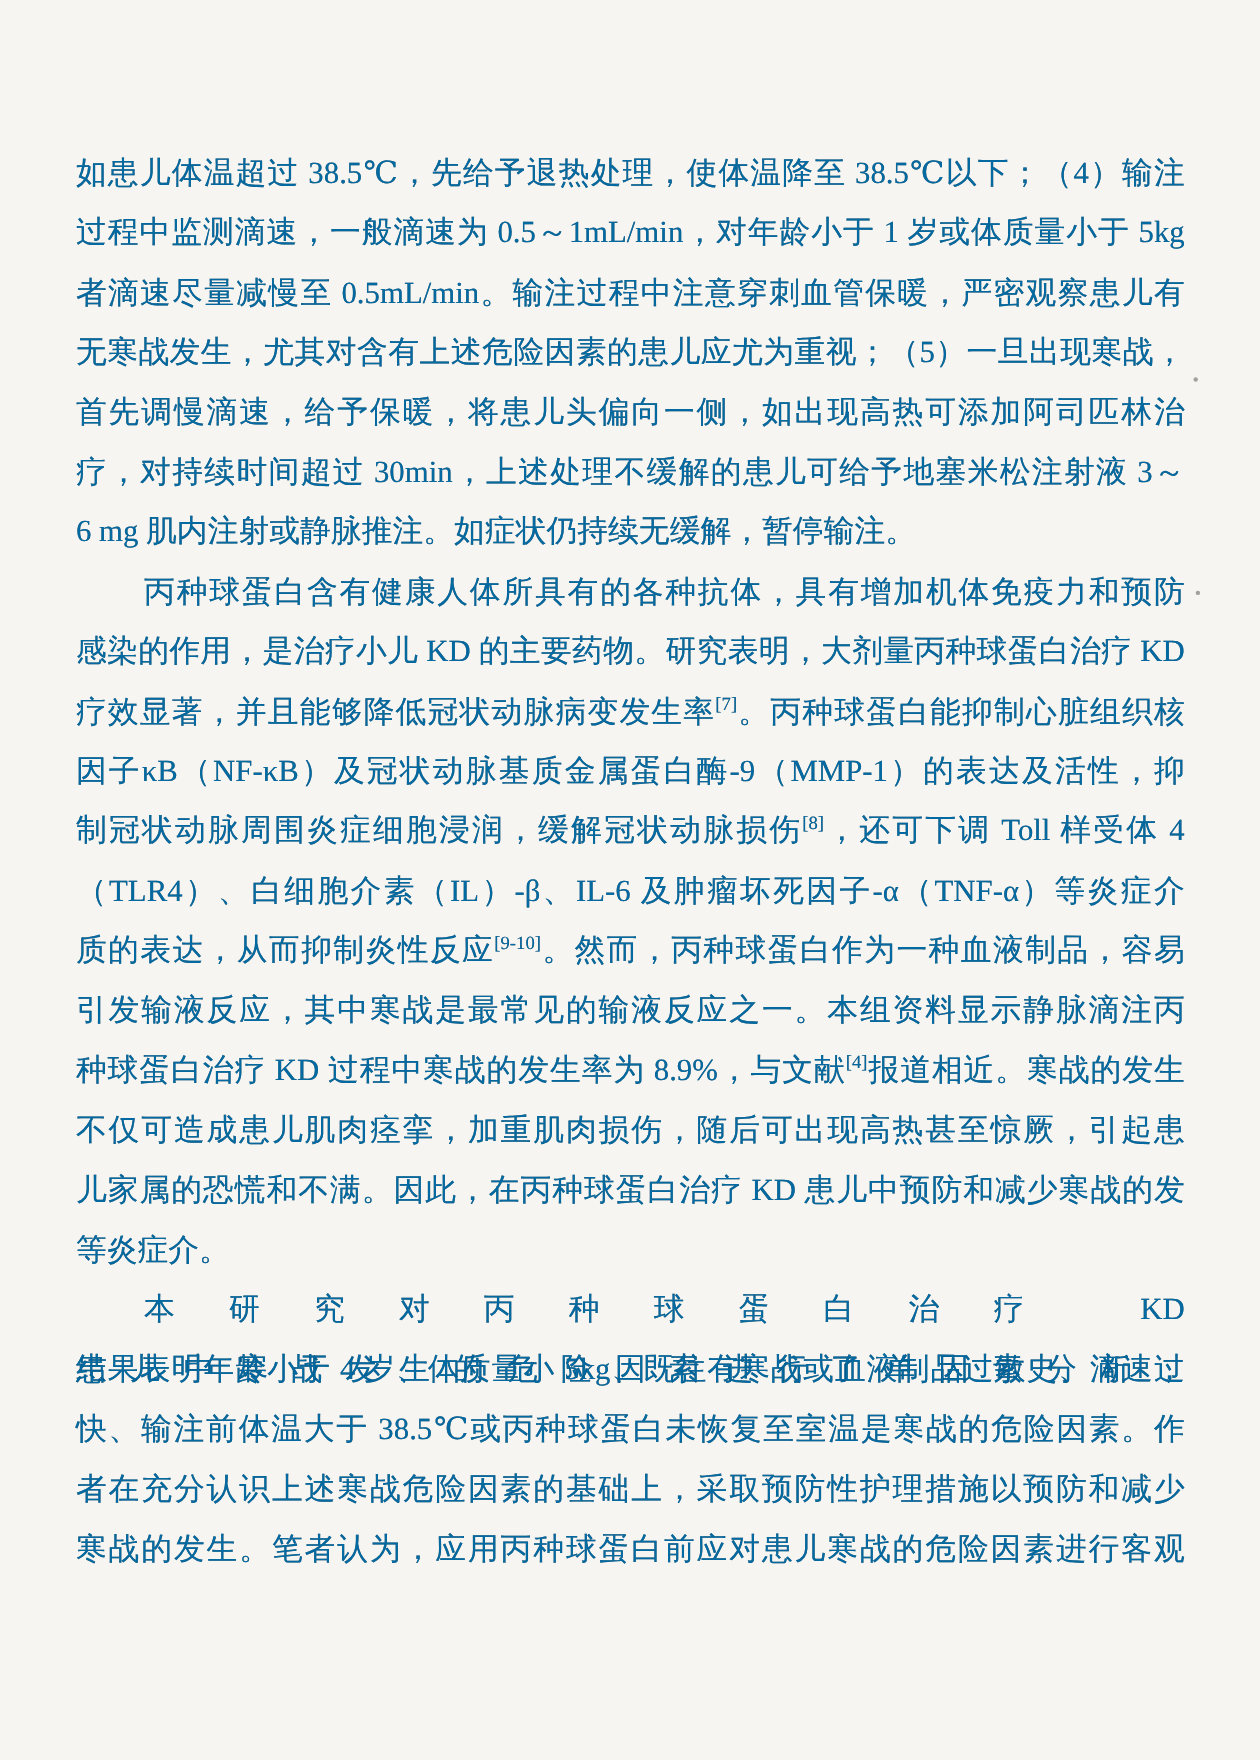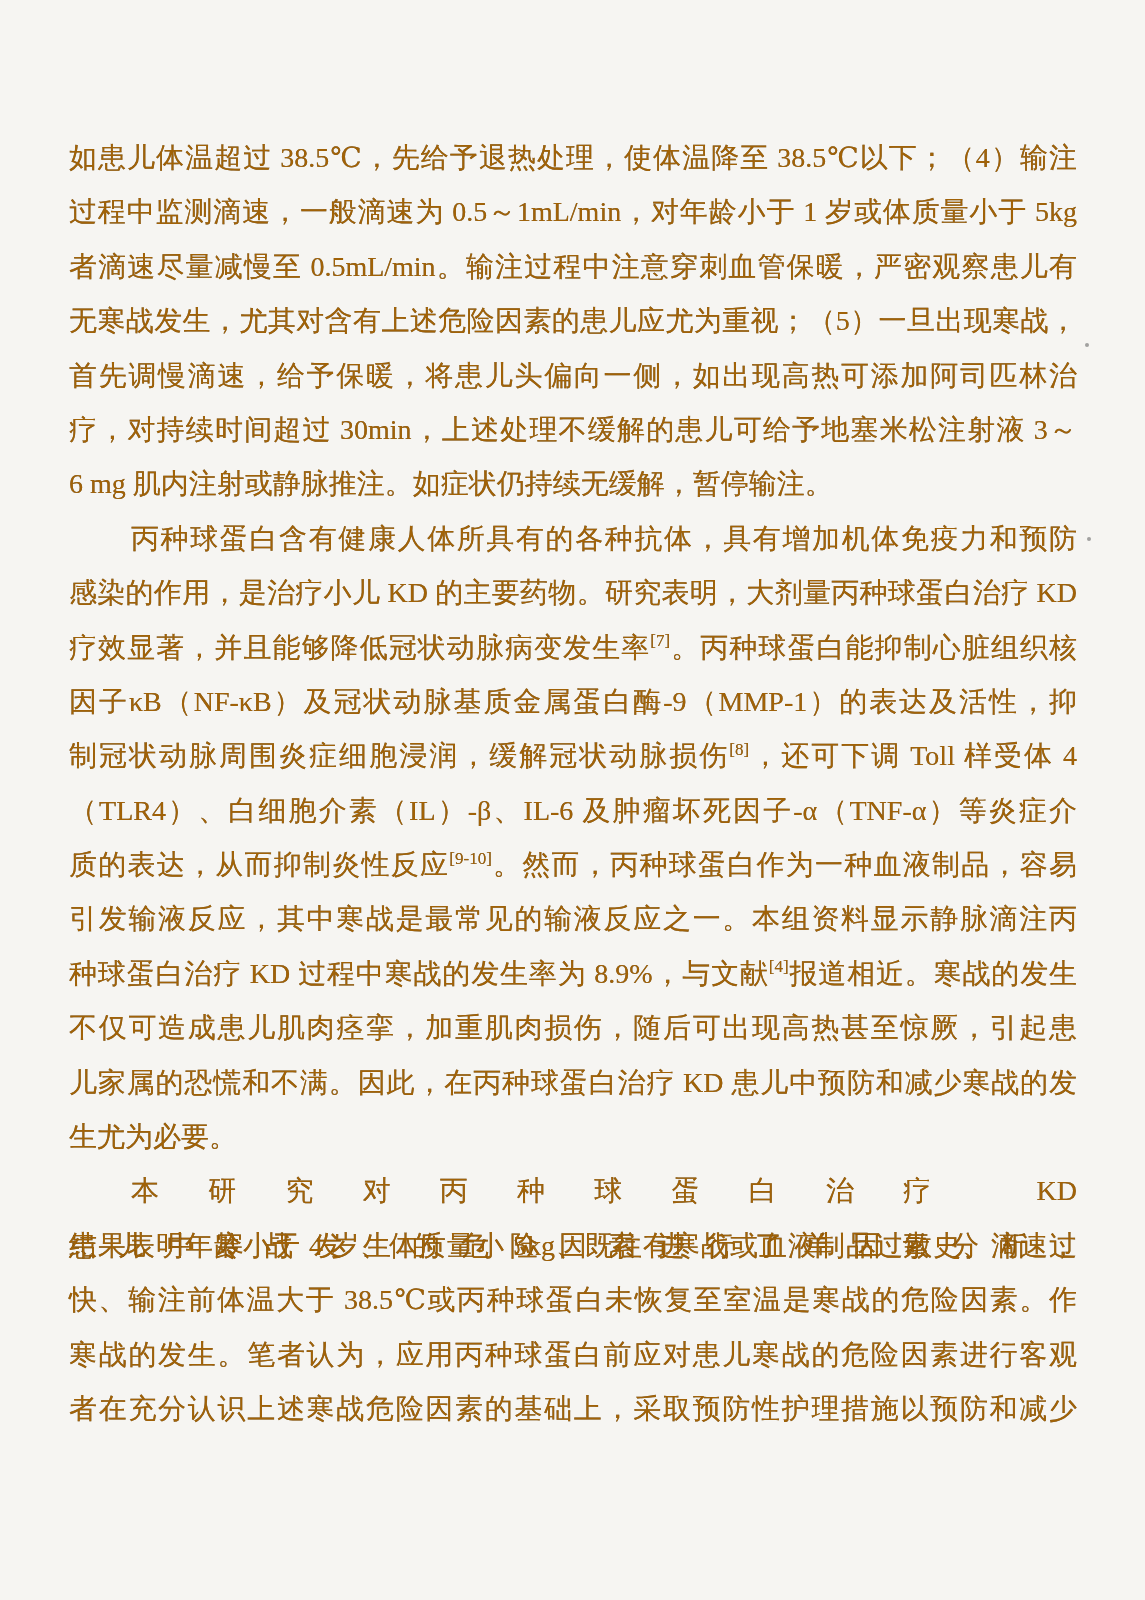--- a/index.html
+++ b/index.html
@@ -50,41 +50,41 @@
     position: absolute;
     width: 4px;
     height: 4px;
     border-radius: 50%;
     background: rgba(60,60,60,0.45);
   }
 </style>
 </head>
 <body style="background: rgb(246, 245, 242);">
 
-<div class="doc" style="color: #a16207;">
+<div class="doc" style="color: #0369a1;">
     <div class="line">如患儿体温超过 38.5℃，先给予退热处理，使体温降至 38.5℃以下；（4）输注</div>
     <div class="line">过程中监测滴速，一般滴速为 0.5～1mL/min，对年龄小于 1 岁或体质量小于 5kg</div>
     <div class="line">者滴速尽量减慢至 0.5mL/min。输注过程中注意穿刺血管保暖，严密观察患儿有</div>
     <div class="line">无寒战发生，尤其对含有上述危险因素的患儿应尤为重视；（5）一旦出现寒战，</div>
     <div class="line">首先调慢滴速，给予保暖，将患儿头偏向一侧，如出现高热可添加阿司匹林治</div>
     <div class="line">疗，对持续时间超过 30min，上述处理不缓解的患儿可给予地塞米松注射液 3～</div>
     <div class="line flush">6 mg 肌内注射或静脉推注。如症状仍持续无缓解，暂停输注。</div>
     <div class="line indent">丙种球蛋白含有健康人体所具有的各种抗体，具有增加机体免疫力和预防</div>
     <div class="line">感染的作用，是治疗小儿 KD 的主要药物。研究表明，大剂量丙种球蛋白治疗 KD</div>
     <div class="line">疗效显著，并且能够降低冠状动脉病变发生率<sup>[7]</sup>。丙种球蛋白能抑制心脏组织核</div>
     <div class="line">因子κB（NF-κB）及冠状动脉基质金属蛋白酶-9（MMP-1）的表达及活性，抑</div>
     <div class="line">制冠状动脉周围炎症细胞浸润，缓解冠状动脉损伤<sup>[8]</sup>，还可下调 Toll 样受体 4</div>
     <div class="line">（TLR4）、白细胞介素（IL）-β、IL-6 及肿瘤坏死因子-α（TNF-α）等炎症介</div>
     <div class="line">质的表达，从而抑制炎性反应<sup>[9-10]</sup>。然而，丙种球蛋白作为一种血液制品，容易</div>
     <div class="line">引发输液反应，其中寒战是最常见的输液反应之一。本组资料显示静脉滴注丙</div>
     <div class="line">种球蛋白治疗 KD 过程中寒战的发生率为 8.9%，与文献<sup>[4]</sup>报道相近。寒战的发生</div>
     <div class="line">不仅可造成患儿肌肉痉挛，加重肌肉损伤，随后可出现高热甚至惊厥，引起患</div>
     <div class="line">儿家属的恐慌和不满。因此，在丙种球蛋白治疗 KD 患儿中预防和减少寒战的发</div>
-    <div class="line flush">生尤为必要。</div>
+    <div class="line flush">等炎症介。</div>
     <div class="line indent">本研究对丙种球蛋白治疗 KD 患儿中寒战发生的危险因素进行了单因素分析，</div>
     <div class="line">结果表明年龄小于 4 岁、体质量小 5kg、既往有寒战或血液制品过敏史、滴速过</div>
     <div class="line">快、输注前体温大于 38.5℃或丙种球蛋白未恢复至室温是寒战的危险因素。作</div>
+    <div class="line">者在充分认识上述寒战危险因素的基础上，采取预防性护理措施以预防和减少</div>
     <div class="line">寒战的发生。笔者认为，应用丙种球蛋白前应对患儿寒战的危险因素进行客观</div>
-    <div class="line">者在充分认识上述寒战危险因素的基础上，采取预防性护理措施以预防和减少</div>
   </div>
 
 <div class="speck" style="left: 1085px; top: 343px;"></div>
 <div class="speck" style="left: 1087px; top: 537px;"></div>
 
 </body></html>

